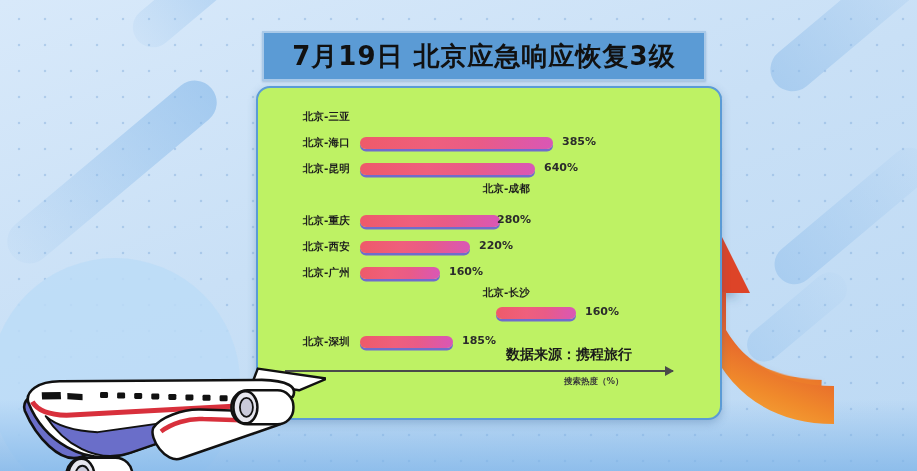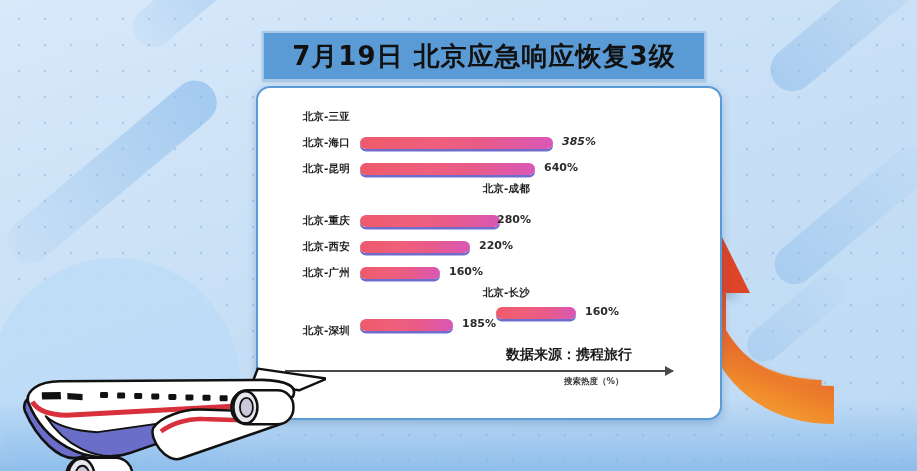--- a/index.html
+++ b/index.html
@@ -53,21 +53,21 @@
     z-index:6;
   }
   #title-bar .t{
     font-size:26px;font-weight:bold;color:#111;letter-spacing:1px;
     white-space:nowrap;
   }
 
   
   #card{
     position:absolute;left:256px;top:86px;width:462px;height:330px;
-    background:#ffffff;border:2px solid #5b9bd5;border-radius:14px;
+    background:#bef264;border:2px solid #5b9bd5;border-radius:14px;
     box-shadow:0 3px 9px rgba(50,95,150,.30);
     z-index:5;overflow:hidden;
   }
 
   
   #chart{position:absolute;left:0;top:0;right:0;bottom:0;}
   .row{
     position:absolute;left:14px;right:10px;height:26px;
     display:flex;align-items:center;
   }
@@ -165,21 +165,21 @@
 
 <div id="card">
   <div id="chart">
       <div class="row" style="top: 16px;">
         <div class="cat">北京-三亚</div>
       </div>
       <div class="row" style="top: 42px;">
         <div class="cat">北京-海口</div>
         <div class="barwrap">
           <div class="bar" style="width: 193px;"></div>
-          <div class="val" style="left: 202px; font-style: italic;">385%</div>
+          <div class="val" style="left: 202px;">385%</div>
         </div>
       </div>
       <div class="row" style="top: 68px;">
         <div class="cat">北京-昆明</div>
         <div class="barwrap">
           <div class="bar" style="width: 175px;"></div>
           <div class="val" style="left: 184px;">640%</div>
         </div>
       </div>
       <div class="row" style="top: 94px; flex-direction: column;">
@@ -206,21 +206,21 @@
           <div class="val" style="left: 89px;">160%</div>
         </div>
       </div>
       <div class="row" style="top: 198px; flex-direction: column;">
         <div class="cat">北京-长沙</div>
         <div class="barwrap">
           <div class="bar" style="width: 80px;"></div>
           <div class="val" style="left: 89px;">160%</div>
         </div>
       </div>
-      <div class="row" style="top: 224px; align-items: flex-end;">
+      <div class="row" style="top: 241px;">
         <div class="cat">北京-深圳</div>
         <div class="barwrap">
           <div class="bar" style="width: 93px;"></div>
           <div class="val" style="left: 102px;">185%</div>
         </div>
       </div>
     </div>
 
   <div id="axis"></div>
   <div id="axis-label">搜索热度（%）</div>

